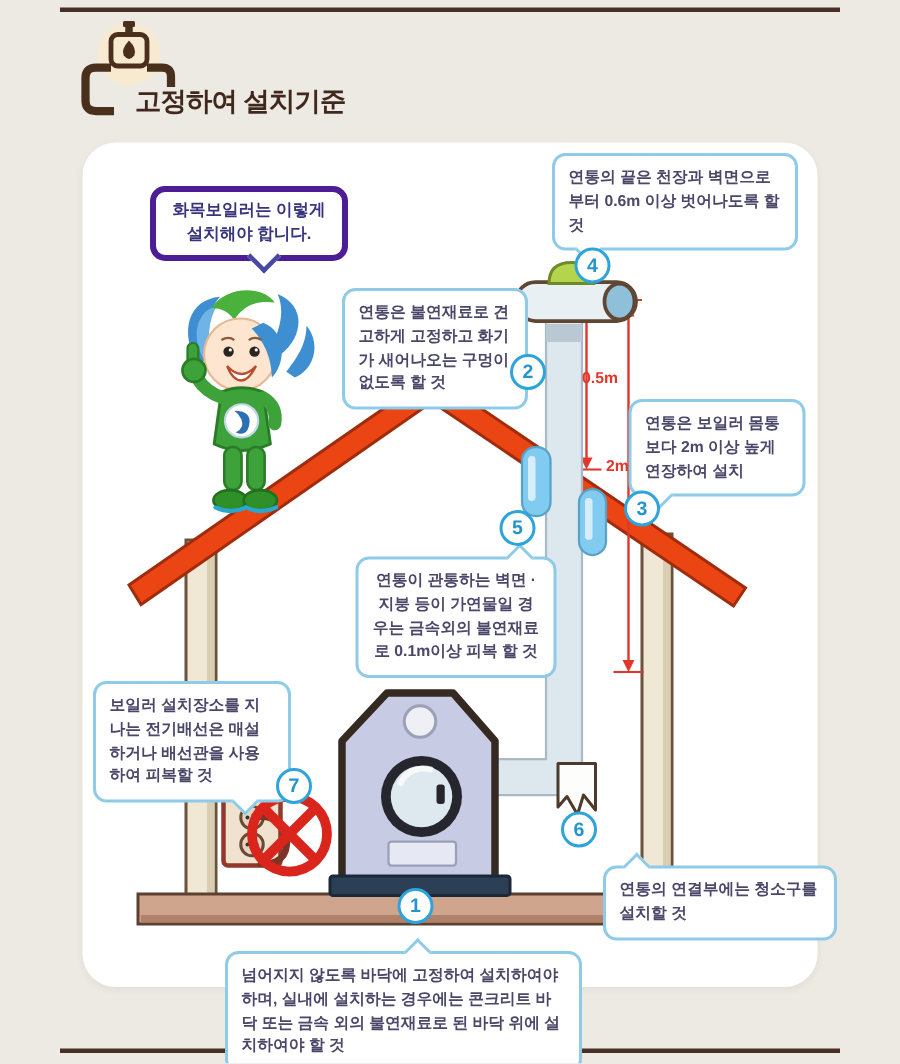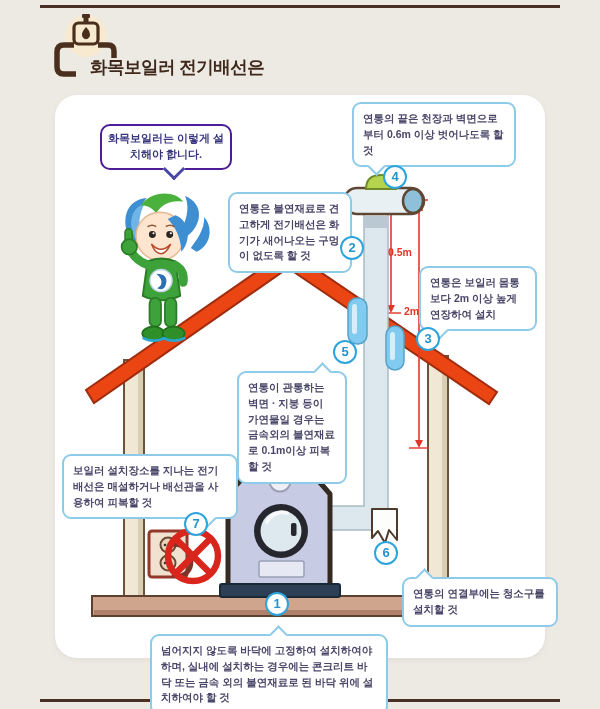--- a/index.html
+++ b/index.html
@@ -9,32 +9,32 @@
   .rule-top{top:5px;}
   .rule-bottom{top:699px;}
   .header-icon{position:absolute;left:52px;top:12px;z-index:4;}
   .page-title{position:absolute;left:90px;top:55px;font-size:17.5px;font-weight:800;
               color:#40291c;letter-spacing:-0.5px;z-index:4;}
   .panel{position:absolute;left:55px;top:95px;width:490px;height:563px;background:#ffffff;
          border-radius:22px;box-shadow:0 2px 6px rgba(0,0,0,0.05);z-index:1;}
   .diagram{position:absolute;left:0;top:0;z-index:2;}
   .mascot{position:absolute;left:112px;top:192px;z-index:3;}
   .speech{position:absolute;left:100px;top:124px;width:132px;box-sizing:border-box;background:#fff;
-          border:2px solid #4c1d95;border-radius:10px;padding:5px 4px;font-size:11px;font-weight:800;
+          border:4px solid #4c1d95;border-radius:10px;padding:5px 4px;font-size:11px;font-weight:800;
           color:#37357e;text-align:center;line-height:1.45;z-index:5;}
   .callout{position:absolute;box-sizing:border-box;background:#fff;border:2px solid #8ecbe9;
            border-radius:9px;padding:7px 9px;font-size:10.5px;font-weight:700;color:#4b4769;
            line-height:1.5;z-index:5;text-align:left;}
   .c1{left:150px;top:634px;width:238px;}
   .c2{left:228px;top:192px;width:124px;}
   .c3{left:419px;top:266px;width:118px;}
-  .c4{left:352px;top:102px;width:164px;}
-  .c5{left:237px;top:371px;width:110px;}
+  .c4{left:368px;top:102px;width:164px;}
+  .c5{left:237px;top:371px;width:134px;text-align:center;}
   .c6{left:402px;top:577px;width:156px;}
-  .c7{left:62px;top:454px;width:176px;}
+  .c7{left:62px;top:454px;width:132px;}
   .tail{position:absolute;width:11px;height:11px;background:#fff;transform:rotate(45deg);}
   .tail.down{border-right:2px solid #8ecbe9;border-bottom:2px solid #8ecbe9;}
   .tail.up{border-left:2px solid #8ecbe9;border-top:2px solid #8ecbe9;}
   .tail.rgt{border-top:2px solid #8ecbe9;border-right:2px solid #8ecbe9;}
   .speech .tail{width:13px;height:13px;border-right:3px solid #4a48a6;border-bottom:3px solid #4a48a6;
                 bottom:-9px;left:64px;}
   .badge{position:absolute;width:20px;height:20px;background:#fff;border:2.5px solid #2ea4dc;
          border-radius:50%;color:#2395cc;font-size:13px;font-weight:800;text-align:center;
          line-height:20px;z-index:6;}
   .b1{left:265px;top:592px;} .b2{left:340px;top:236px;} .b3{left:416px;top:327px;}
@@ -53,21 +53,21 @@
 
   <svg class="header-icon" width="78" height="68" viewBox="0 0 78 68">
     <circle cx="34" cy="24" r="21" fill="#f8ead0"></circle>
     <rect x="30" y="2" width="8" height="4" rx="1" fill="#4a2f1d"></rect>
     <rect x="31.5" y="6" width="5" height="5" fill="#4a2f1d"></rect>
     <rect x="22" y="11" width="24" height="21" rx="4.5" fill="#f8ead0" stroke="#4a2f1d" stroke-width="3.2"></rect>
     <path d="M34,15 Q28.5,21 30.5,25 Q34,29.5 37.5,25 Q39.5,20.5 34,15 Z" fill="#4a2f1d"></path>
     <path d="M22,33 H12 Q5,33 5,40 V55 Q5,62 12,62 H24" fill="none" stroke="#4a2f1d" stroke-width="5.5"></path>
     <path d="M46,33 H56 Q62,33 62,39 V46" fill="none" stroke="#4a2f1d" stroke-width="5.5"></path>
   </svg>
-  <div class="page-title">화목보일러 전기배선은</div>
+  <div class="page-title">고정하여 설치기준</div>
 
   <div class="panel"></div>
 
   <svg class="diagram" width="600" height="709" viewBox="0 0 600 709">
 
     <g>
       <rect x="124" y="360" width="20" height="246" fill="#f0e8d4" stroke="#6a523c" stroke-width="2"></rect>
       <rect x="138" y="362" width="5" height="242" fill="#d9cdb2"></rect>
       <rect x="428" y="356" width="20" height="250" fill="#f0e8d4" stroke="#6a523c" stroke-width="2"></rect>
       <rect x="442" y="358" width="5" height="246" fill="#d9cdb2"></rect>
@@ -175,21 +175,21 @@
   <div class="speech">
     <span>화목보일러는 이렇게 설치해야 합니다.</span>
     <div class="tail"></div>
   </div>
 
   <div class="callout c4">
     <span>연통의 끝은 천장과 벽면으로부터 0.6m 이상 벗어나도록 할 것</span>
     <div class="tail down" style="left:16px;bottom:-8px;"></div>
   </div>
   <div class="callout c2">
-    <span>연통은 불연재료로 견고하게 전기배선은 화기가 새어나오는 구멍이 없도록 할 것</span>
+    <span>연통은 불연재료로 견고하게 고정하고 화기가 새어나오는 구멍이 없도록 할 것</span>
     <div class="tail rgt" style="right:-8px;bottom:14px;"></div>
   </div>
   <div class="callout c3">
     <span>연통은 보일러 몸통보다 2m 이상 높게 연장하여 설치</span>
     <div class="tail down" style="left:12px;bottom:-8px;"></div>
   </div>
   <div class="callout c5">
     <span>연통이 관통하는 벽면 · 지붕 등이 가연물일 경우는 금속외의 불연재료로 0.1m이상 피복 할 것</span>
     <div class="tail up" style="right:16px;top:-8px;"></div>
   </div>

